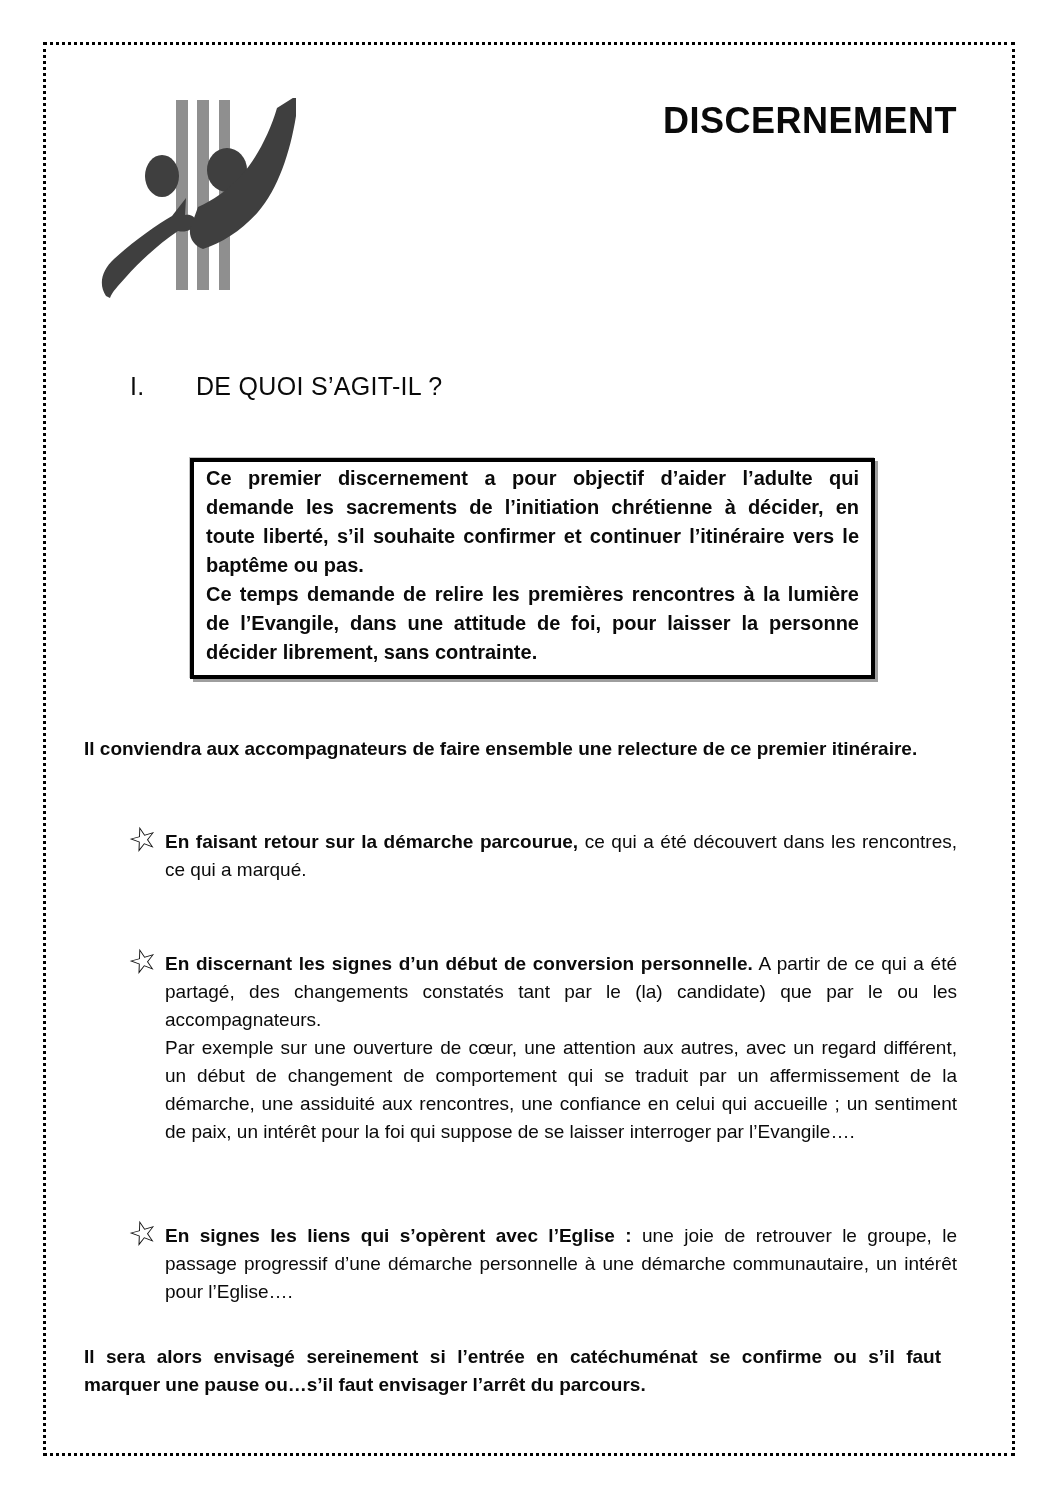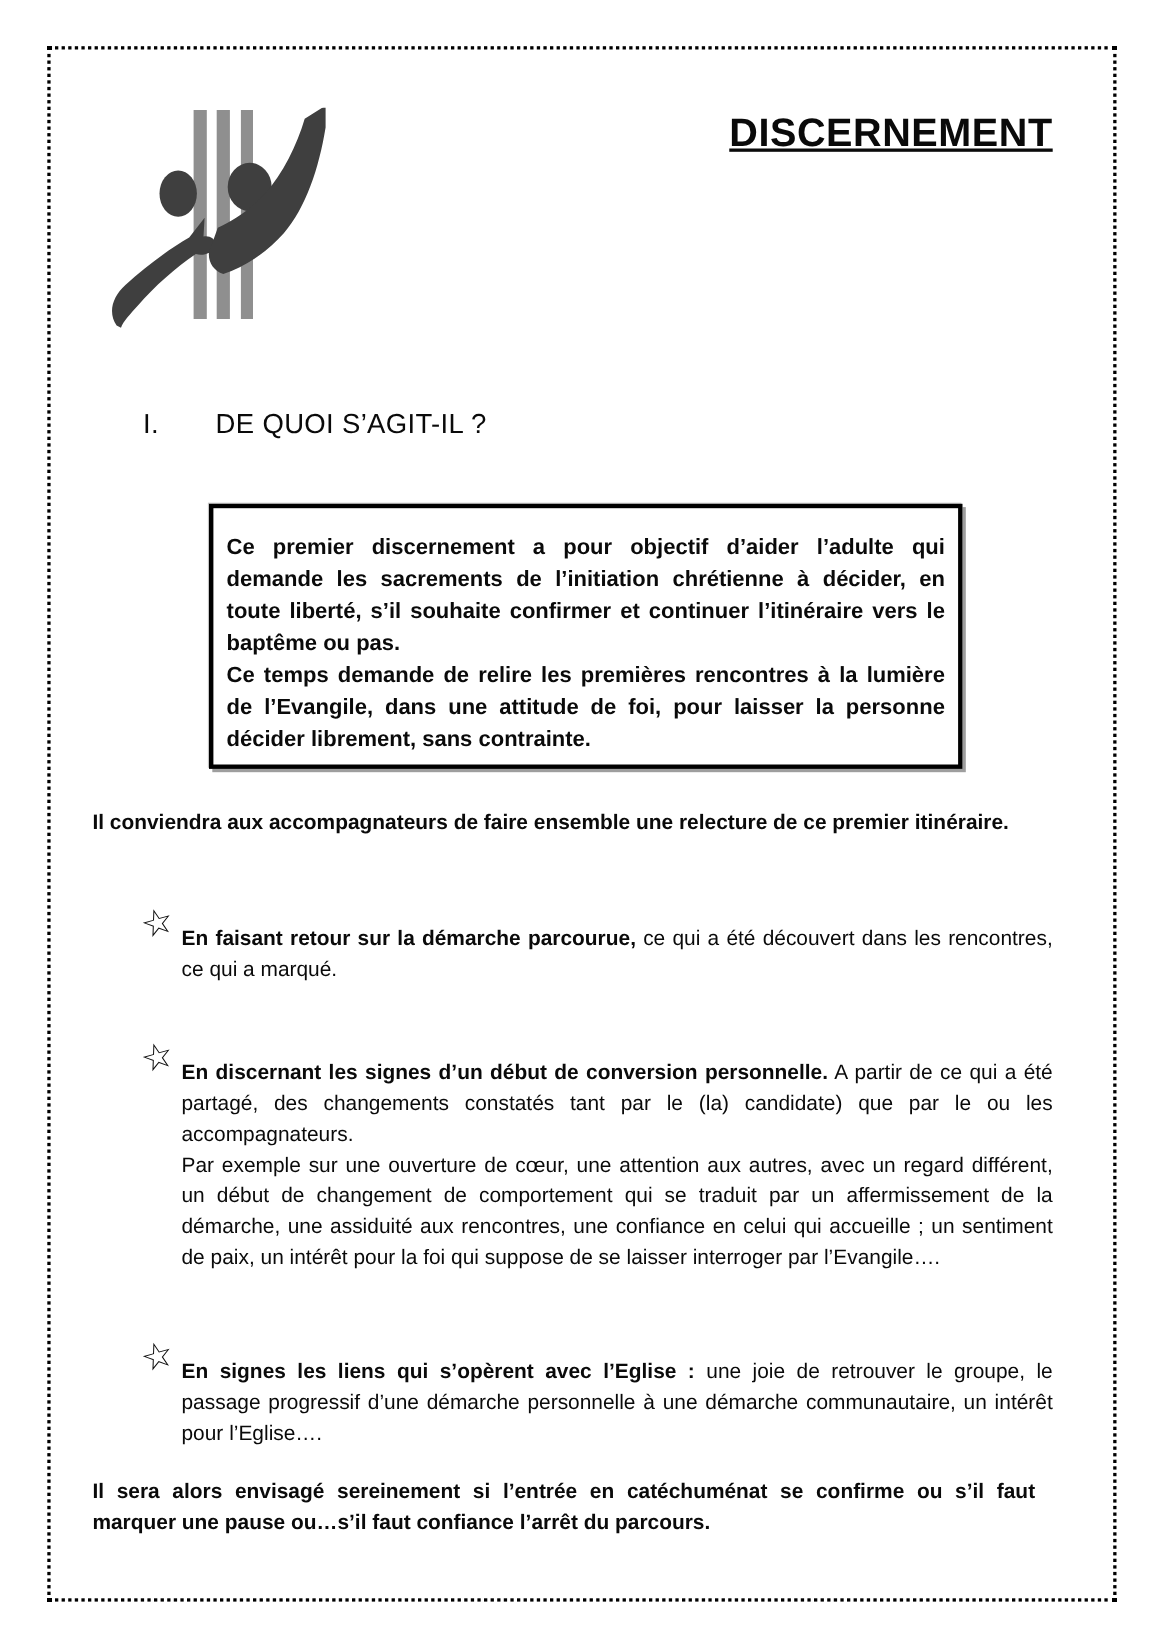--- a/index.html
+++ b/index.html
@@ -9,51 +9,50 @@
   }
   .page-border {
     position:absolute; left:43px; top:42px; width:966px; height:1408px;
     border:3px dotted #000;
   }
   .logo { position:absolute; left:100px; top:98px; width:200px; height:202px; }
   .doc-title {
     position:absolute; top:94px; left:400px; right:101px;
     text-align:right; font-weight:bold; font-size:36px; line-height:53px;
     letter-spacing:0.5px;
-    text-decoration:underline;
   }
   .section-heading {
     position:absolute; top:372px; left:130px; right:101px;
     font-size:25px; font-weight:normal; letter-spacing:0.3px;
   }
   .section-heading .num { display:inline-block; width:66px; }
   .intro-box {
     position:absolute; left:190px; top:458px; width:685px; box-sizing:border-box;
     border:4px solid #000; box-shadow:3px 3px 0 #9e9e9e, -1px -1px 0 #c4c4c4;
-    padding:22px 12px 8px 12px;
+    padding:2px 12px 8px 12px;
     font-size:20px; font-weight:bold; line-height:29px; text-align:justify;
     background:#fff;
   }
   .intro-box p { margin:0; }
   .para {
     position:absolute; left:84px; width:857px;
     font-size:19px; line-height:28px; text-align:justify;
   }
   .intro { top:735px; font-weight:bold; }
   .conclusion { top:1343px; font-weight:bold; }
   .bullet {
     position:absolute; left:130px; width:827px;
     font-size:19px; line-height:28px;
   }
   .bullet .star {
     position:absolute; left:-2px; top:-6px; font-size:33px; line-height:33px;
     font-family:"DejaVu Sans", sans-serif; font-weight:normal;
     transform:rotate(-16deg); display:inline-block;
   }
-  .bullet .btext { margin-left:35px; text-align:justify;margin-top:12px; }
+  .bullet .btext { margin-left:35px; text-align:justify; }
   .bullet p { margin:0; }
   .lead { font-weight:bold; }
   .b1 { top:828px; }
   .b2 { top:950px; }
   .b3 { top:1222px; }
 </style>
 </head>
 <body>
 
 <div class="page">
@@ -107,14 +106,14 @@
 
   <div class="bullet b3">
     <span class="star">☆</span>
     <div class="btext">
       <p>
         <span class="lead">En signes les liens qui s’opèrent avec l’Eglise :</span><span> une joie de retrouver le groupe, le passage progressif d’une démarche personnelle à une démarche communautaire, un intérêt pour l’Eglise….</span>
       </p>
     </div>
   </div>
 
-  <div class="para conclusion">Il sera alors envisagé sereinement si l’entrée en catéchuménat se confirme ou s’il faut marquer une pause ou…s’il faut confiance l’arrêt du parcours.</div>
+  <div class="para conclusion">Il sera alors envisagé sereinement si l’entrée en catéchuménat se confirme ou s’il faut marquer une pause ou…s’il faut envisager l’arrêt du parcours.</div>
 </div>
 
 </body></html>

